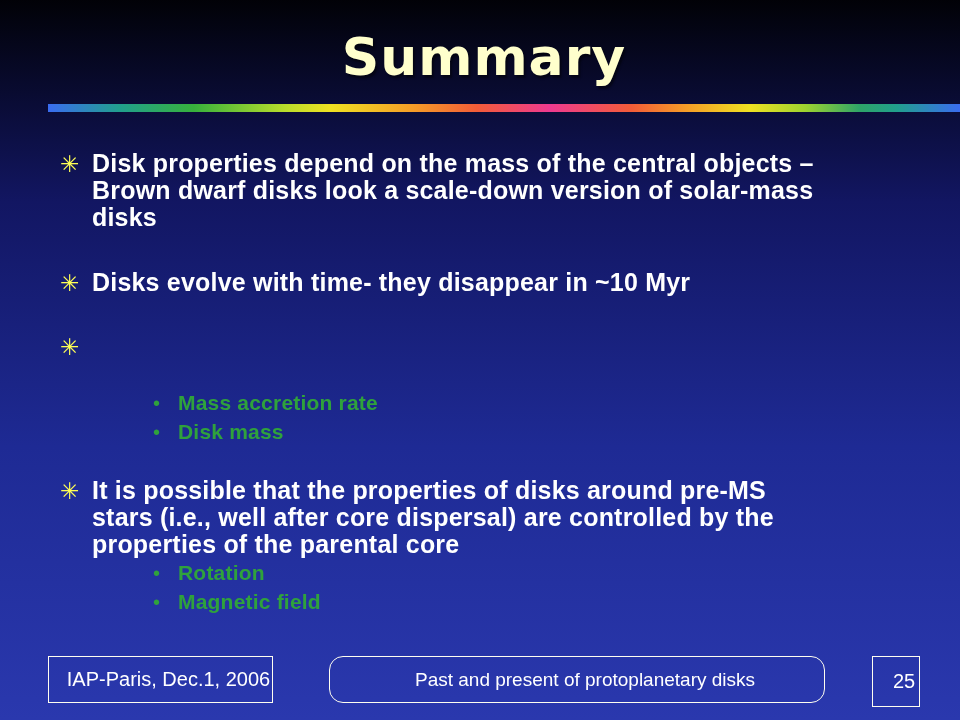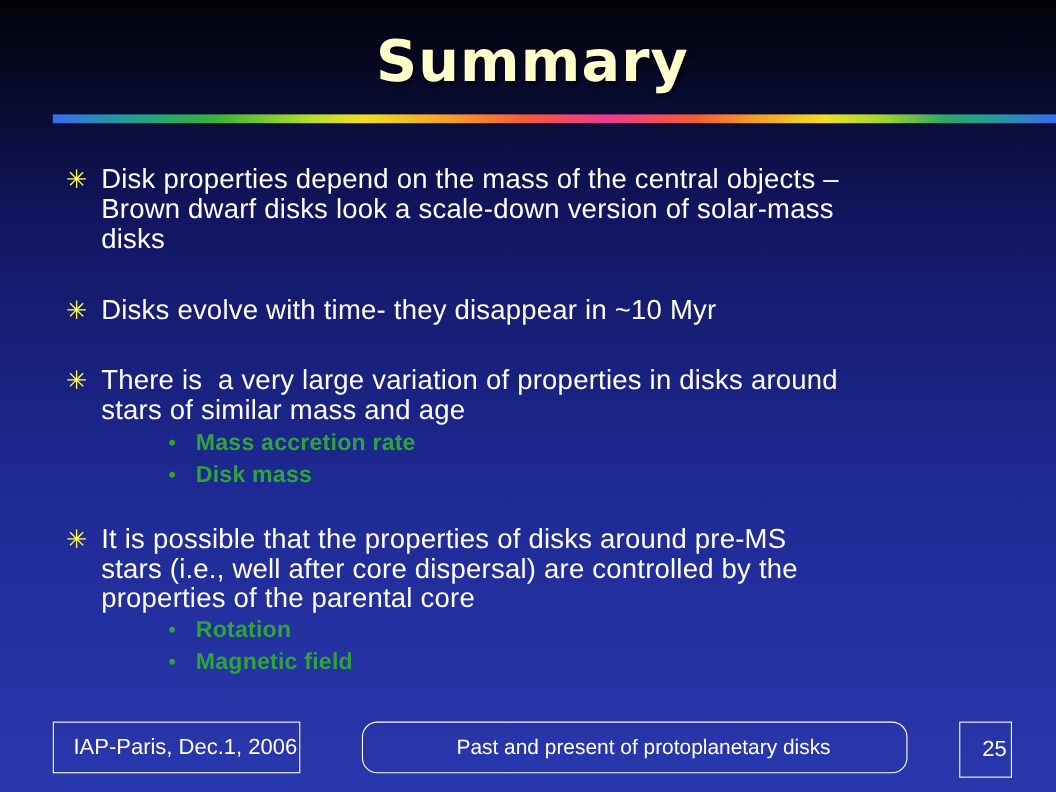--- a/index.html
+++ b/index.html
@@ -19,21 +19,21 @@
       #3a6cf0 0%,#21a08c 8%,#37b13c 16%,#b9dd2b 26%,#efe122 31%,
       #f59d27 40%,#f25c38 47%,#ee3a90 55%,#f25c38 64%,#f59d27 70%,
       #efe122 77%,#9ed32f 83%,#2ea468 89%,#21a08c 93%,#3a6cf0 100%);
   }
   .bullet{position:absolute;left:60px;right:14px;display:flex;align-items:flex-start;}
   .ast{
     flex:0 0 32px;width:32px;color:#ffff55;font-size:23px;line-height:28px;
     font-family:"DejaVu Sans",sans-serif;
   }
   .btext{
-    color:#ffffff;font-weight:normal;font-size:25px;line-height:27px;
+    color:#ffffff;font-weight:bold;font-size:25px;line-height:27px;
     white-space:pre-wrap;letter-spacing:0.2px;
   }
   .b1{top:150px;} .b2{top:269px;} .b3{top:333px;} .b4{top:477px;}
   .sublist{position:absolute;left:153px;}
   .s3{top:391px;} .s4{top:561px;}
   .subitem{display:flex;align-items:baseline;height:29px;}
   .dot{flex:0 0 25px;width:25px;color:#2fa23c;font-size:20px;}
   .sublabel{color:#2fa23c;font-weight:bold;font-size:21px;letter-spacing:0.2px;}
   .fbox{
     position:absolute;top:656px;height:47px;border:1px solid #fffef0;box-sizing:border-box;
@@ -59,22 +59,20 @@
 disks</div>
   </div>
 
   <div class="bullet b2">
     <span class="ast">✳</span>
     <div class="btext">Disks evolve with time- they disappear in ~10 Myr</div>
   </div>
 
   <div class="bullet b3">
     <span class="ast">✳</span>
-    <div class="btext">There is  a very large variation of properties in disks around
-stars of similar mass and age</div>
   </div>
 
   <div class="sublist s3">
     <div class="subitem">
       <span class="dot">•</span>
       <span class="sublabel">Mass accretion rate</span>
     </div>
     <div class="subitem">
       <span class="dot">•</span>
       <span class="sublabel">Disk mass</span>

